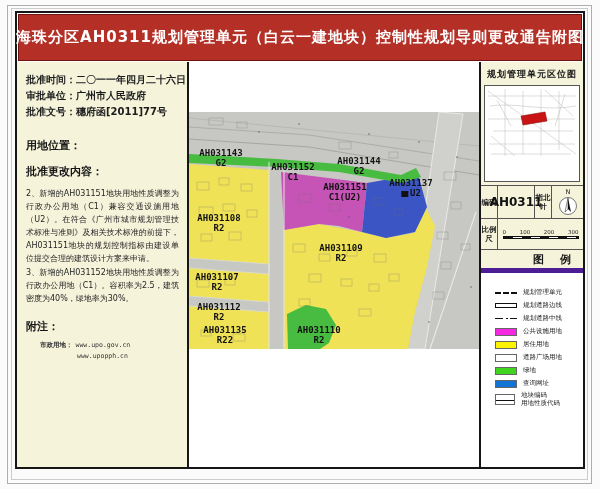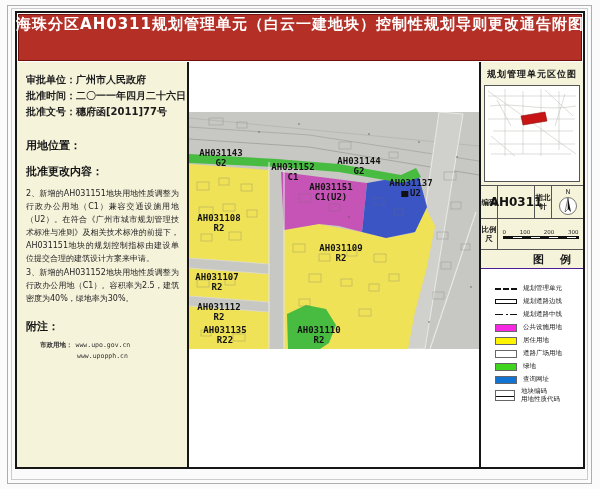--- a/index.html
+++ b/index.html
@@ -3,21 +3,21 @@
 <meta charset="utf-8">
 <style>
   html,body{margin:0;padding:0;}
   body{width:600px;height:489px;position:relative;background:#fbfbfb;
        font-family:"DejaVu Sans",sans-serif;overflow:hidden;}
   .frame1{position:absolute;left:7px;top:5px;width:583px;height:477px;border:1px solid #aeaeae;}
   .frame2{position:absolute;left:11px;top:8px;width:575px;height:470px;border:1px solid #cccccc;}
   .content{position:absolute;left:15px;top:11px;width:566px;height:454px;border:2px solid #161616;background:#ffffff;}
   
   .titlebar{position:absolute;left:1px;top:1px;right:1px;height:45px;background:#b43027;border:1px solid #6d120c;
-            display:flex;justify-content:center;}
+            display:flex;align-items:center;justify-content:center;}
   .titlebar .t{color:#ffffff;font-weight:bold;font-size:15px;letter-spacing:1px;white-space:nowrap;}
   
   .cols{position:absolute;left:0;top:49px;right:0;bottom:0;display:flex;}
   .left-col{width:172px;box-sizing:border-box;background:#f6f3db;border-right:2px solid #161616;padding:10px 8px 0 9px;}
   .center-col{width:290px;box-sizing:border-box;background:#ffffff;position:relative;}
   .right-col{width:112px;box-sizing:border-box;background:#f6f3db;border-left:2px solid #161616;display:flex;flex-direction:column;}
   
   .appr-line{font-size:10px;font-weight:bold;color:#1c1c1c;line-height:16px;white-space:nowrap;}
   .sec-heading{font-size:11px;font-weight:bold;color:#161616;}
   .h-loc{margin-top:18px;}
@@ -45,21 +45,21 @@
   .tr1{height:32px;}
   .tr2{height:30px;}
   .cell{box-sizing:border-box;border-right:1px solid #555;display:flex;align-items:center;justify-content:center;}
   .cell:last-child{border-right:none;}
   .vlab{width:17px;font-size:7.5px;font-weight:bold;color:#222;text-align:center;line-height:9px;}
   .code-cell{width:37px;font-size:12px;font-weight:bold;color:#111;}
   .scale-cell{flex:1;flex-direction:column;justify-content:center;}
   .ticks{display:flex;justify-content:space-between;width:76px;font-size:5.5px;color:#222;margin-bottom:1px;}
   .bar{width:76px;height:3.5px;border:1px solid #111;box-sizing:border-box;
        background:repeating-linear-gradient(90deg,#141414 0 9px,#fbfbfb 9px 18px);}
-  .legend-header{height:18px;border-bottom:1px solid #4c1d95;display:flex;align-items:center;justify-content:center;
+  .legend-header{height:18px;border-bottom:5px solid #4c1d95;display:flex;align-items:center;justify-content:center;
                  font-size:11px;font-weight:bold;letter-spacing:6px;color:#161616;padding-left:46px;}
   .legend-body{flex:1;background:#ffffff;padding:15px 0 0 14px;}
   .leg-row{display:flex;align-items:center;margin-bottom:4px;min-height:9px;}
   .leg-sym{width:22px;margin-right:6px;flex:none;box-sizing:border-box;}
   .leg-label{font-size:6.5px;color:#222;line-height:7.5px;}
   .sym-dashed{height:0;border-top:2px dashed #111;}
   .sym-solid{height:5px;border:1px solid #111;background:#fff;}
   .sym-dashdot{height:2px;background:linear-gradient(90deg,#111 0 8px,transparent 8px 10.5px,#111 10.5px 12.5px,transparent 12.5px 15px,#111 15px 22px);background-repeat:no-repeat;background-size:22px 1.2px;background-position:0 45%;}
   .sym-swatch{height:8px;border:0.5px solid #666;}
   .sym-swatch_outline{height:8px;border:1px solid #666;background:#fff;}
@@ -74,22 +74,22 @@
 <div class="content">
 
   <div class="titlebar">
     <span class="t">海珠分区AH0311规划管理单元（白云一建地块）控制性规划导则更改通告附图</span>
   </div>
 
   <div class="cols">
 
     <div class="left-col">
       <div>
+          <div class="appr-line"><span class="appr-label">批准时间：</span><span class="appr-value">二〇一一年四月二十六日</span></div>
           <div class="appr-line"><span class="appr-label">审批单位：</span><span class="appr-value">广州市人民政府</span></div>
-          <div class="appr-line"><span class="appr-label">批准时间：</span><span class="appr-value">二〇一一年四月二十六日</span></div>
           <div class="appr-line"><span class="appr-label">批准文号：</span><span class="appr-value">穗府函[2011]77号</span></div>
         </div>
       <div class="sec-heading h-loc">用地位置：</div>
       <div class="sec-heading h-content">批准更改内容：</div>
       <div class="paras">
           <div class="para">2、新增的AH031151地块用地性质调整为行政办公用地（C1）兼容交通设施用地（U2）。在符合《广州市城市规划管理技术标准与准则》及相关技术标准的前提下，AH031151地块的规划控制指标由建设单位提交合理的建筑设计方案来申请。</div>
           <div class="para">3、新增的AH031152地块用地性质调整为行政办公用地（C1）。容积率为2.5，建筑密度为40%，绿地率为30%。</div>
         </div>
       <div class="sec-heading h-note">附注：</div>
       <div class="urls">
@@ -175,21 +175,21 @@
               <div class="ml-type"><span>G2</span></div>
             </div>
             <div class="map-label" style="left: 104px; top: 50px;">
               <div class="ml-code">AH031152</div>
               <div class="ml-type"><span>C1</span></div>
             </div>
             <div class="map-label" style="left: 170px; top: 44px;">
               <div class="ml-code">AH031144</div>
               <div class="ml-type"><span>G2</span></div>
             </div>
-            <div class="map-label" style="left: 142px; top: 70px;">
+            <div class="map-label" style="left: 156px; top: 70px;">
               <div class="ml-code">AH031151</div>
               <div class="ml-type"><span>C1(U2)</span></div>
             </div>
             <div class="map-label" style="left: 222px; top: 66px;">
               <div class="ml-code">AH031137</div>
               <div class="ml-type"><span class="ml-square"></span><span>U2</span></div>
             </div>
             <div class="map-label" style="left: 30px; top: 101px;">
               <div class="ml-code">AH031108</div>
               <div class="ml-type"><span>R2</span></div>

